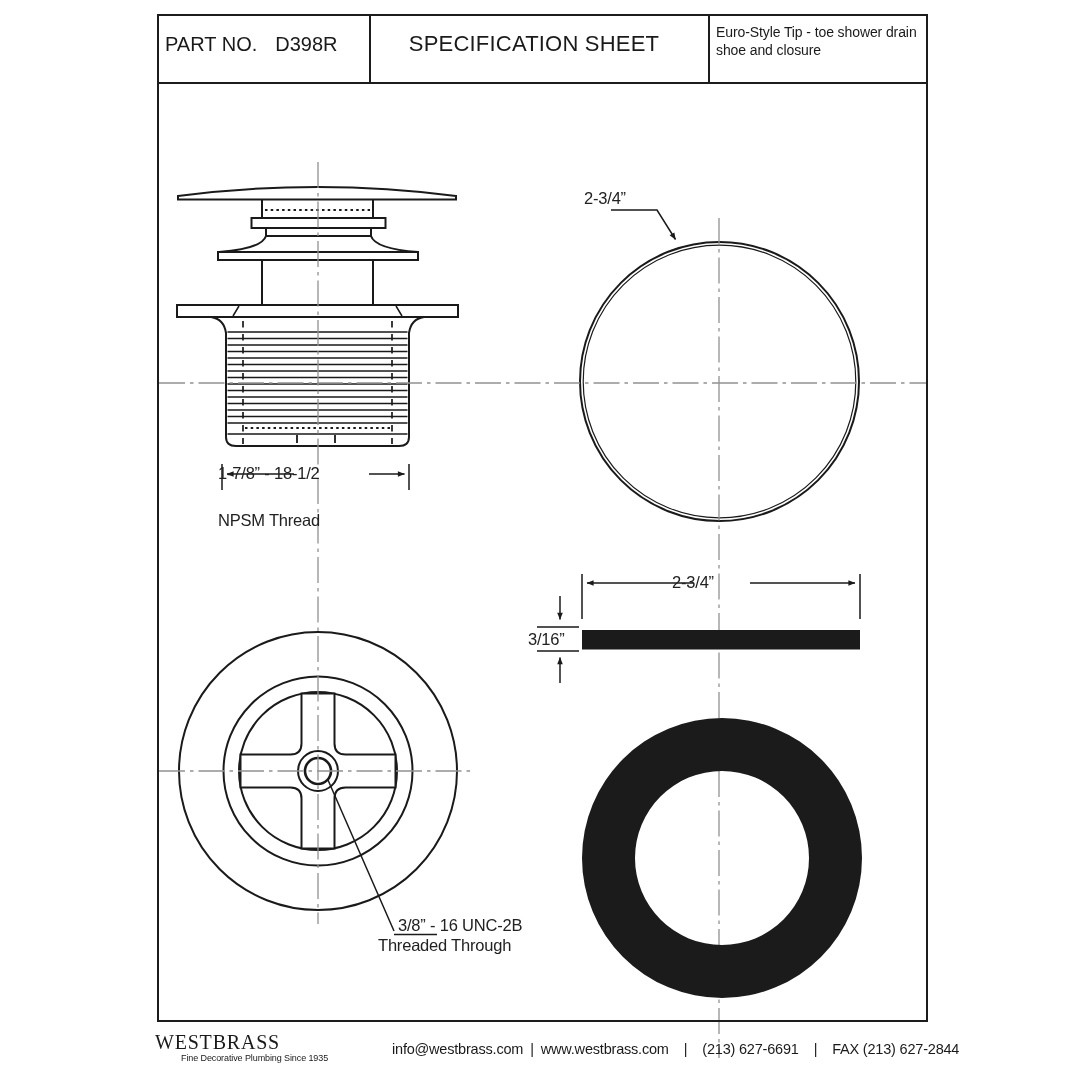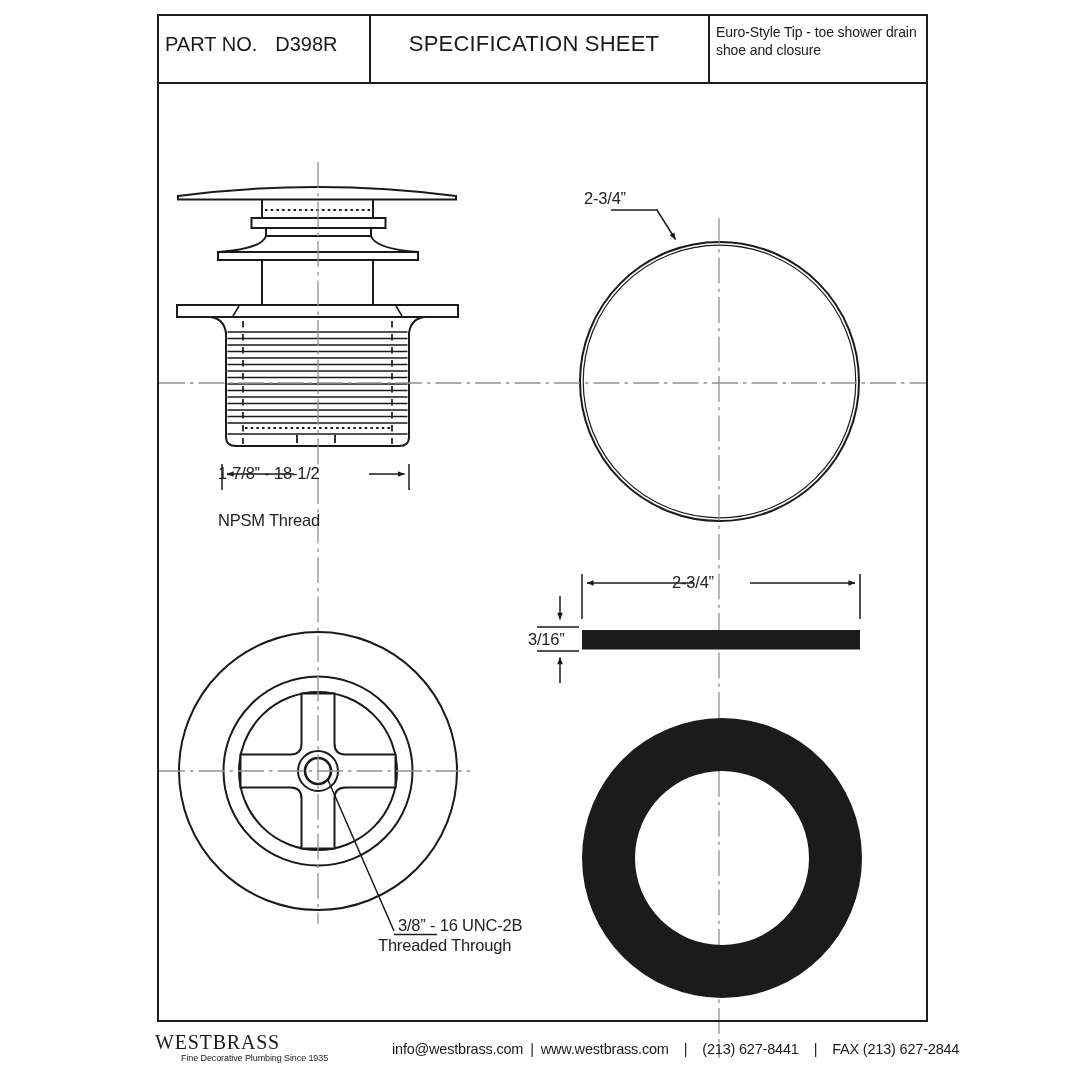--- a/index.html
+++ b/index.html
@@ -147,16 +147,16 @@
 <div class="dimlabel" style="left:378px;top:937px;">Threaded Through</div>
 
 <div class="abs brand">WESTBRASS</div>
 <div class="abs tagline">Fine Decorative Plumbing Since 1935</div>
 
 <div class="abs contact">
   <span>info@westbrass.com</span>
   <span class="sep">|</span>
   <span>www.westbrass.com</span>
   <span class="sepw">|</span>
-  <span>(213) 627-8441</span>
+  <span>(213) 627-6691</span>
   <span class="sepw">|</span>
   <span>FAX (213) 627-2844</span>
 </div>
 
 </body></html>

